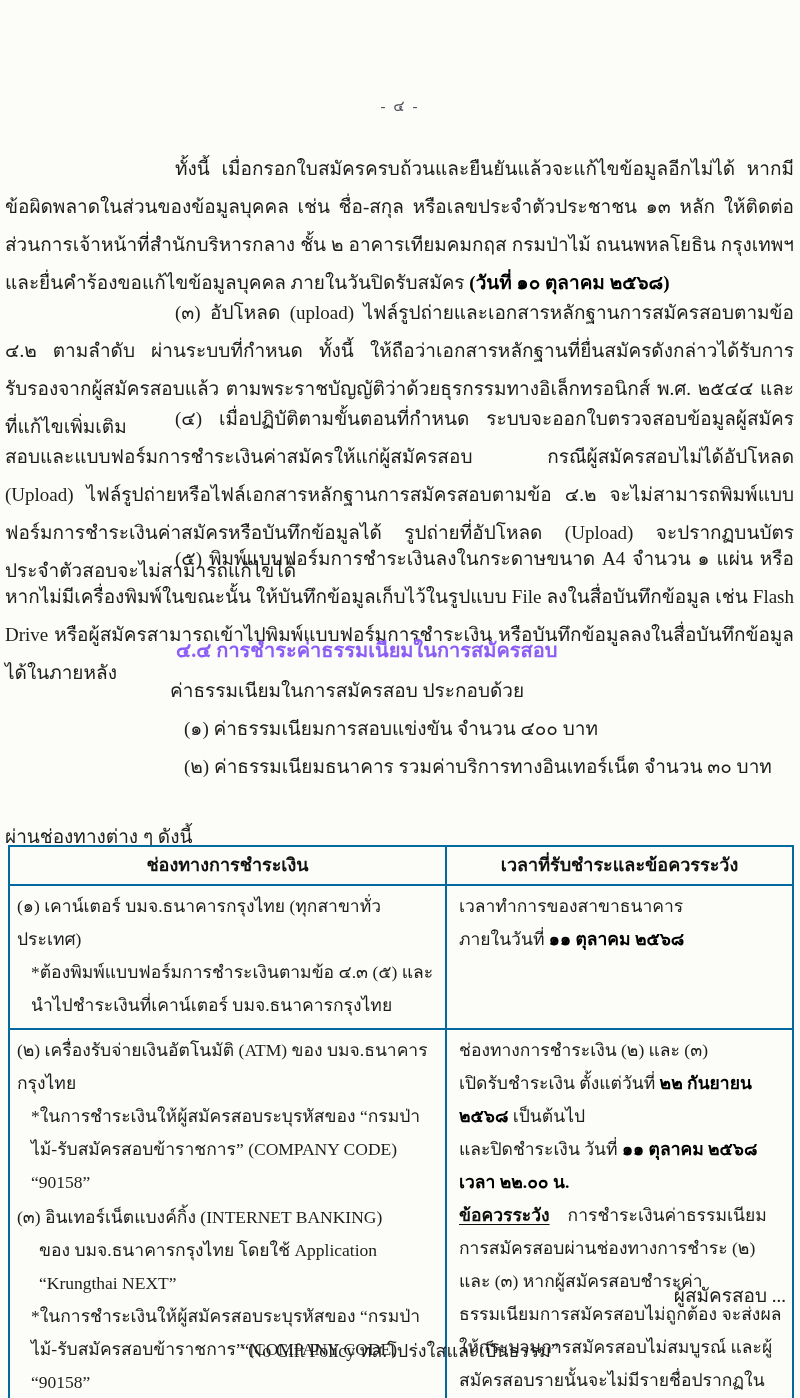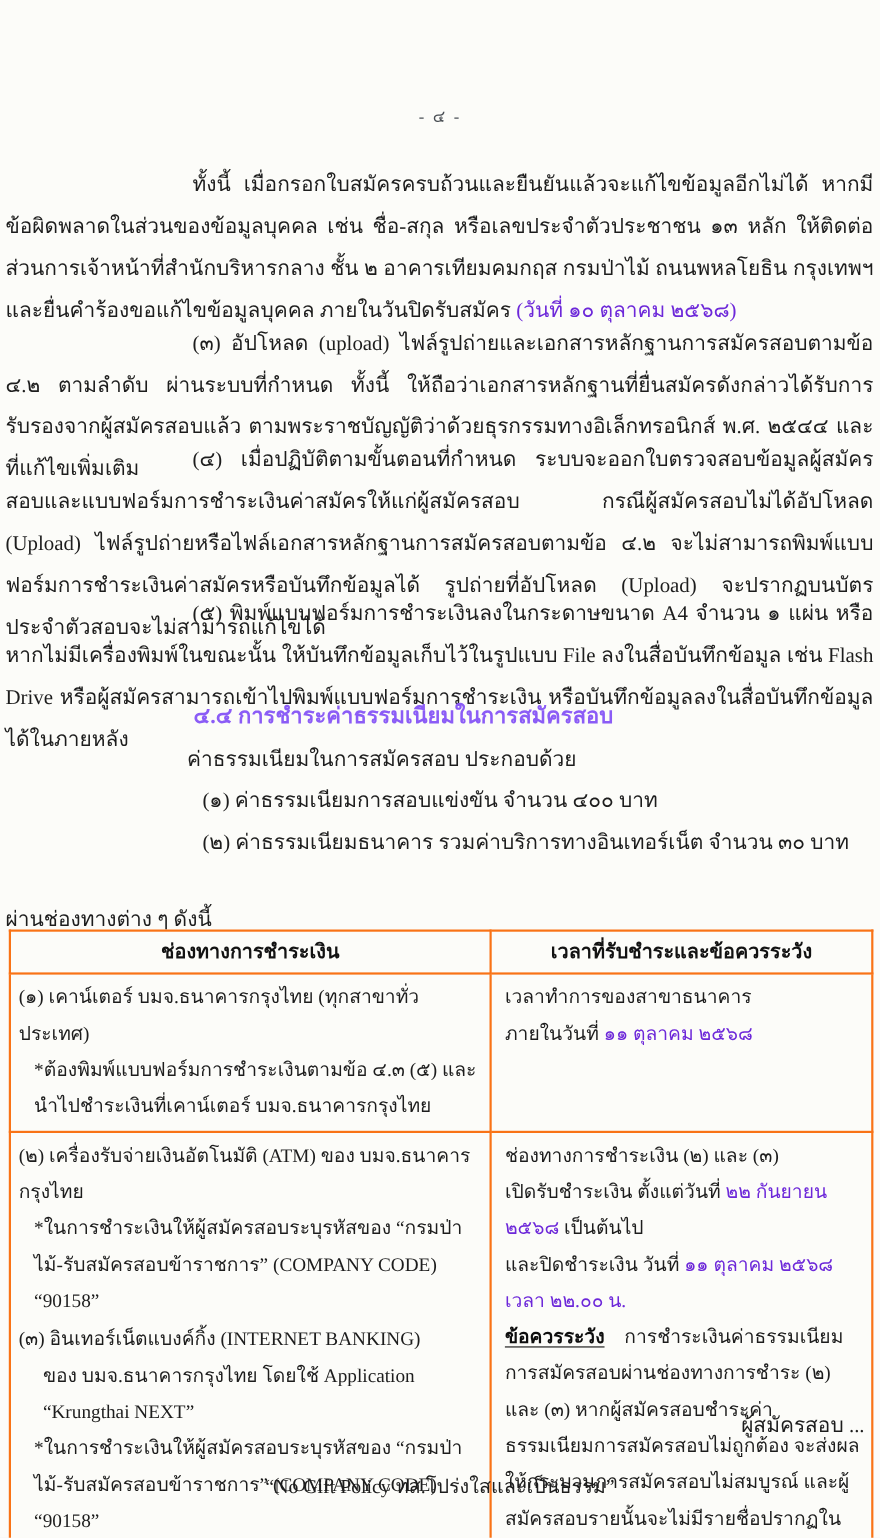--- a/index.html
+++ b/index.html
@@ -21,39 +21,39 @@
   }
   .para {
     position: absolute; left: 5px; width: 789px;
     font-size: 19px; line-height: 38px; text-align: justify;
   }
   .indent { text-indent: 170px; }
   #para-intro { top: 150px; }
   #para-item3 { top: 294px; }
   #para-item4 { top: 400px; }
   #para-item5 { top: 540px; }
-  .b { font-weight: normal; color: #6d28d9; }
+  .b { font-weight: bold; color: #000000; }
   .heading {
     position: absolute; left: 176px; top: 634px;
     font-size: 20px; font-weight: bold; color: #8b5cf6;
   }
   .flow-line { position: absolute; font-size: 19px; line-height: 38px; }
   #fee-intro  { left: 170px; top: 672px; }
   #fee-item1  { left: 184px; top: 710px; }
   #fee-item2  { left: 184px; top: 748px; }
   #payment-line { left: 5px; top: 780px; width: 789px; }
   #payment-line2 { left: 5px; top: 818px; }
 
   table.payment {
     position: absolute; left: 8px; top: 845px; width: 784px;
     border-collapse: collapse; table-layout: fixed;
     background: #fcfcf9;
   }
   .payment th, .payment td {
-    border: 2px solid #f97316;
+    border: 2px solid #0369a1;
     vertical-align: top;
     font-size: 17.5px; line-height: 33px;
   }
   .payment th {
     height: 38px; text-align: center; font-weight: bold;
     font-size: 18px; padding: 2px 6px; color: #121212;
   }
   .payment td { padding: 4px 10px 6px 7px; }
   .payment td.cell-r { padding-left: 12px; }
   .payment tr.row1 td { height: 106px; border-radius: 25px; }

